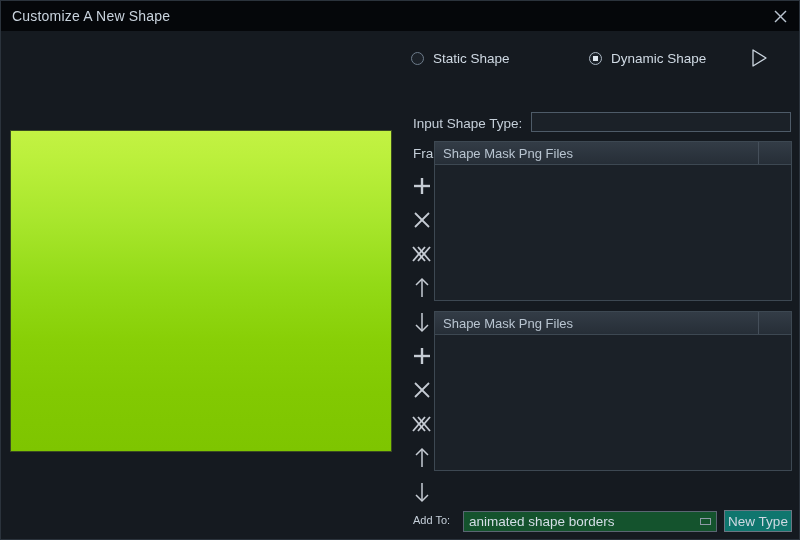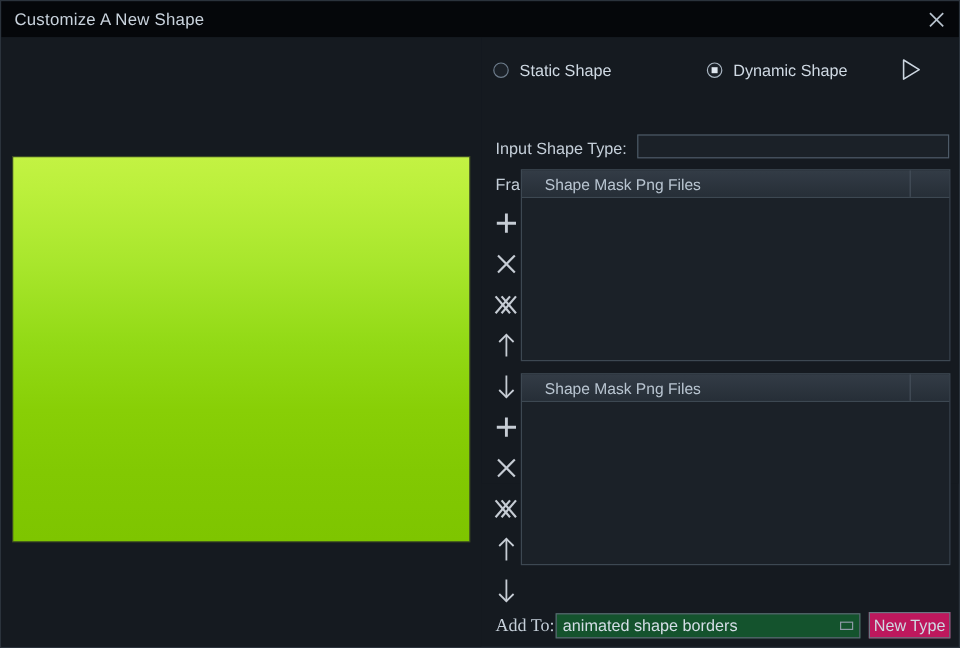--- a/index.html
+++ b/index.html
@@ -179,43 +179,42 @@
   .list-header {
     display: flex;
     height: 22px;
     background: linear-gradient(to bottom, #333c46 0%, #262e37 100%);
     border-bottom: 1px solid #3d4852;
   }
   .hdr-main {
     flex: 1 1 auto;
     display: flex;
     align-items: center;
-    padding-left: 19px;
+    padding-left: 8px;
     border-right: 1px solid #454f5a;
     color: #b9c5d1;
     font-size: 13px;
     white-space: nowrap;
     overflow: hidden;
   }
   .hdr-extra {
     width: 32px;
     flex: none;
   }
   .list-body {
     height: calc(100% - 23px);
     background: #1b2128;
   }
 
   
   #label-add-to {
     position: absolute;
     left: 12px; top: 483px;
     color: #c5cfd9;
-    font-size: 15px;
-    font-family: Liberation Serif, serif;
+    font-size: 11px;
   }
   #combo-add-to {
     position: absolute;
     left: 62px; top: 480px;
     width: 254px; height: 21px;
     background: #14532d;
     border: 1px solid #5a6672;
     box-sizing: border-box;
     display: flex;
     align-items: center;
@@ -238,21 +237,21 @@
   }
   #combo-arrow i {
     display: block;
     width: 11px; height: 7px;
     border: 1px solid #8e9aa6;
     box-sizing: border-box;
   }
 
   .btn {
     position: absolute;
-    background: #be185d;
+    background: #0f766e;
     border: 1px solid #6a7682;
     box-sizing: border-box;
     color: #cfd9e3;
     font-family: "Liberation Sans", sans-serif;
     font-size: 13.5px;
     display: flex;
     align-items: center;
     justify-content: center;
     cursor: pointer;
     white-space: nowrap;

